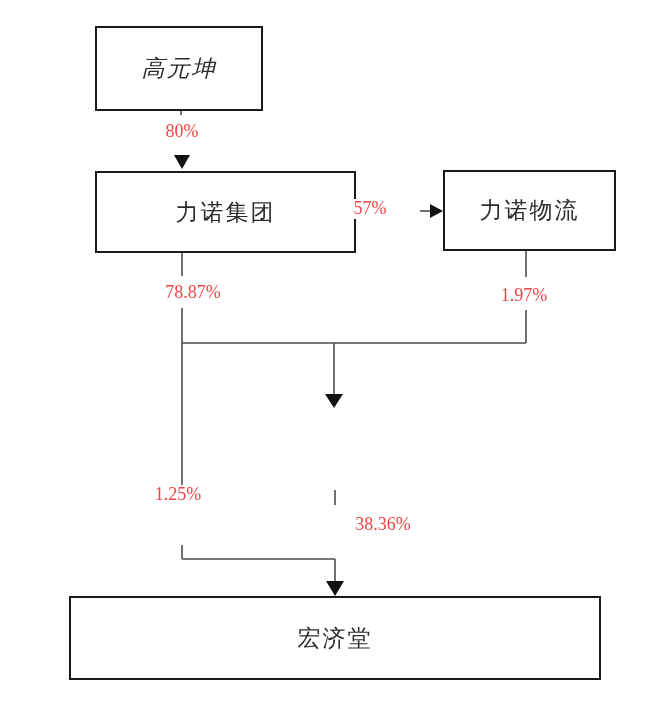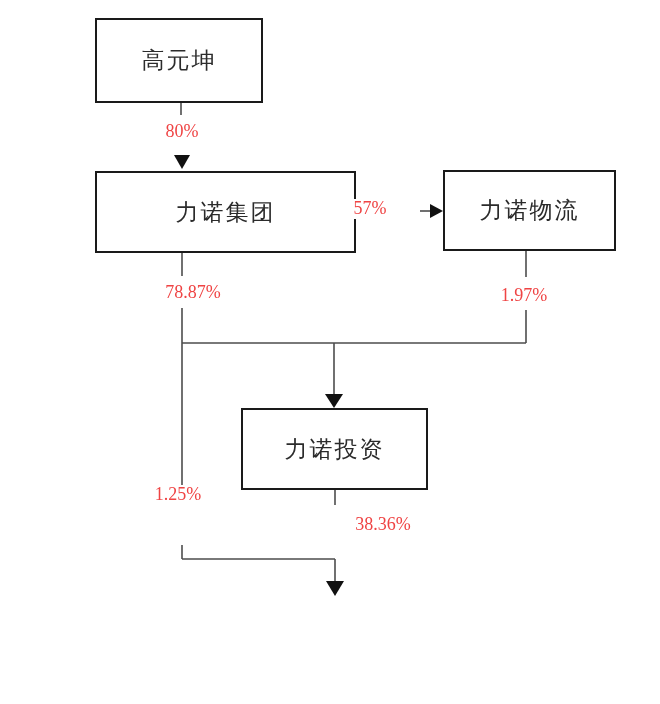--- a/index.html
+++ b/index.html
@@ -38,21 +38,21 @@
     position: absolute;
     transform: translateX(-50%);
     color: #ef4444;
     font-size: 18px;
     white-space: nowrap;
     background: #ffffff;
     padding: 0 2px;
     line-height: 1.1;
   }
   
-  #node-gao        { left: 95px;  top: 18px;  width: 168px; height: 85px; }
+  #node-gao        { left: 95px;  top: 26px;  width: 168px; height: 85px; font-style: italic; }
   #node-group      { left: 51px;  top: 171px; width: 261px; height: 82px; margin-left: 44px; }
   #node-logistics  { left: 443px; top: 170px; width: 173px; height: 81px; }
   #node-investment { left: 241px; top: 408px; width: 187px; height: 82px; }
   #node-hongjitang { left: 69px;  top: 596px; width: 532px; height: 84px; }
   
   #pct-80    { left: 182px; top: 122px; }
   #pct-100   { left: 370px; top: 199px; }
   #pct-7887  { left: 193px; top: 283px; }
   #pct-197   { left: 524px; top: 286px; text-align: right; }
   #pct-125   { left: 178px; top: 485px; }
@@ -108,24 +108,24 @@
   </div>
 
   <div class="node" id="node-group">
     <span>力诺集团</span>
   </div>
 
   <div class="node" id="node-logistics">
     <span>力诺物流</span>
   </div>
 
-  <div class="node" id="node-investment">
-    <span>力诺投资</span>
+
+  <div class="node" id="node-hongjitang">
+    <span>宏济堂</span>
   </div>
-
 
   <span class="pct" id="pct-80">80%</span>
   <span class="pct" id="pct-100">57%</span>
   <span class="pct" id="pct-7887">78.87%</span>
   <span class="pct" id="pct-197">1.97%</span>
   <span class="pct" id="pct-125">1.25%</span>
   <span class="pct" id="pct-3836">38.36%</span>
 
 </div>
 

